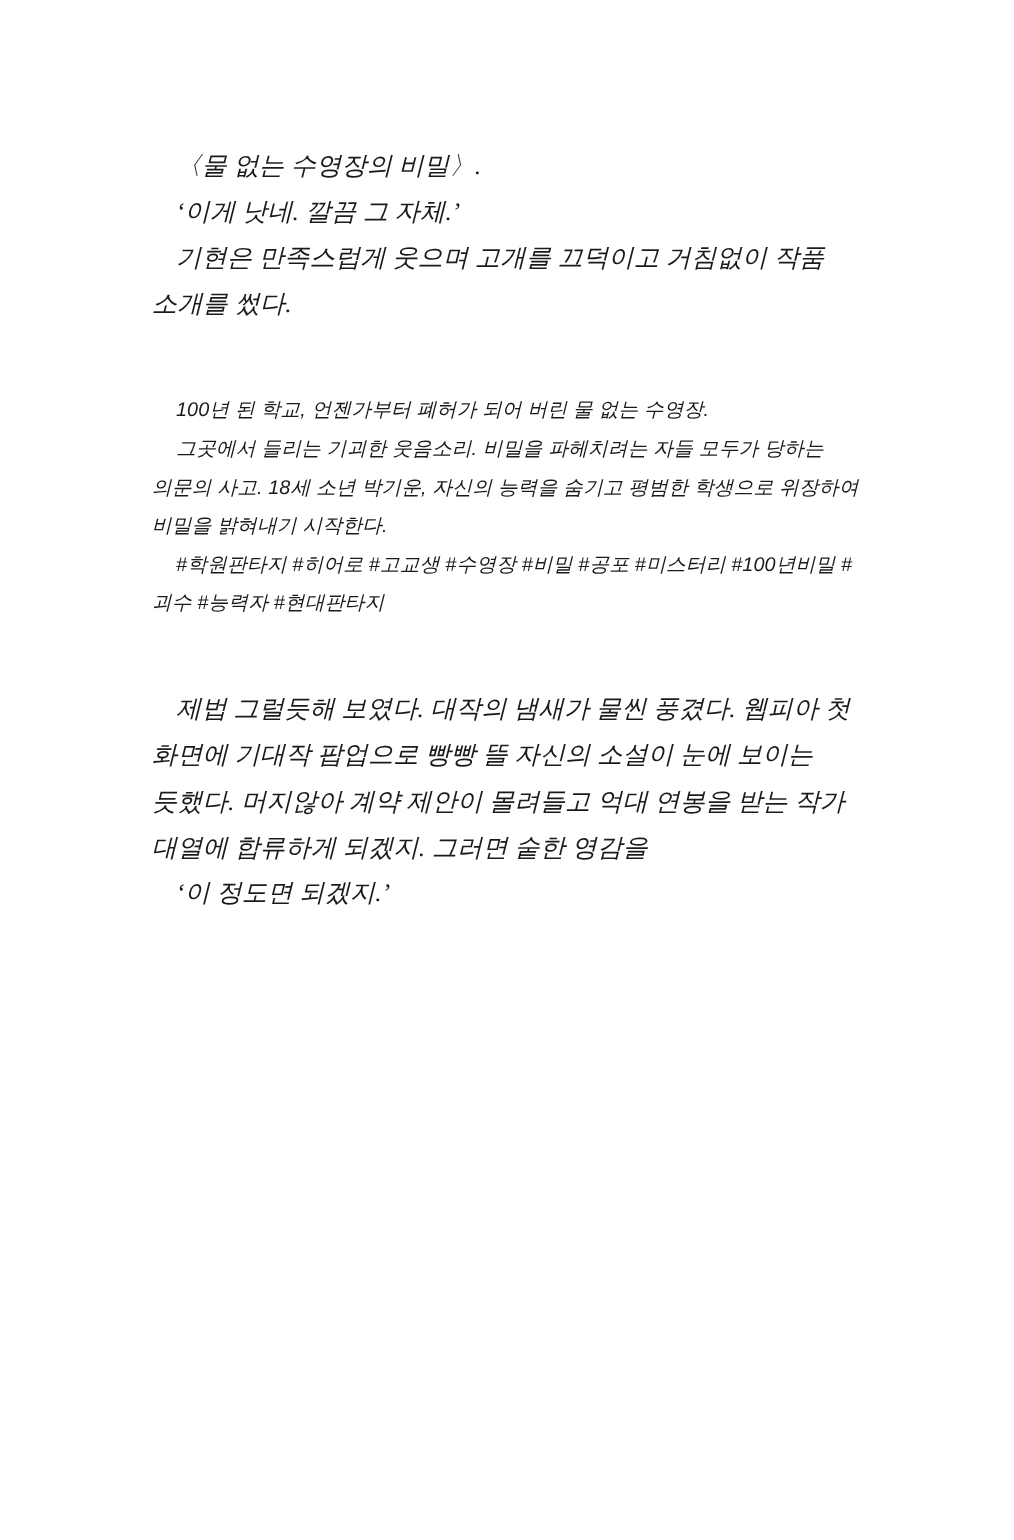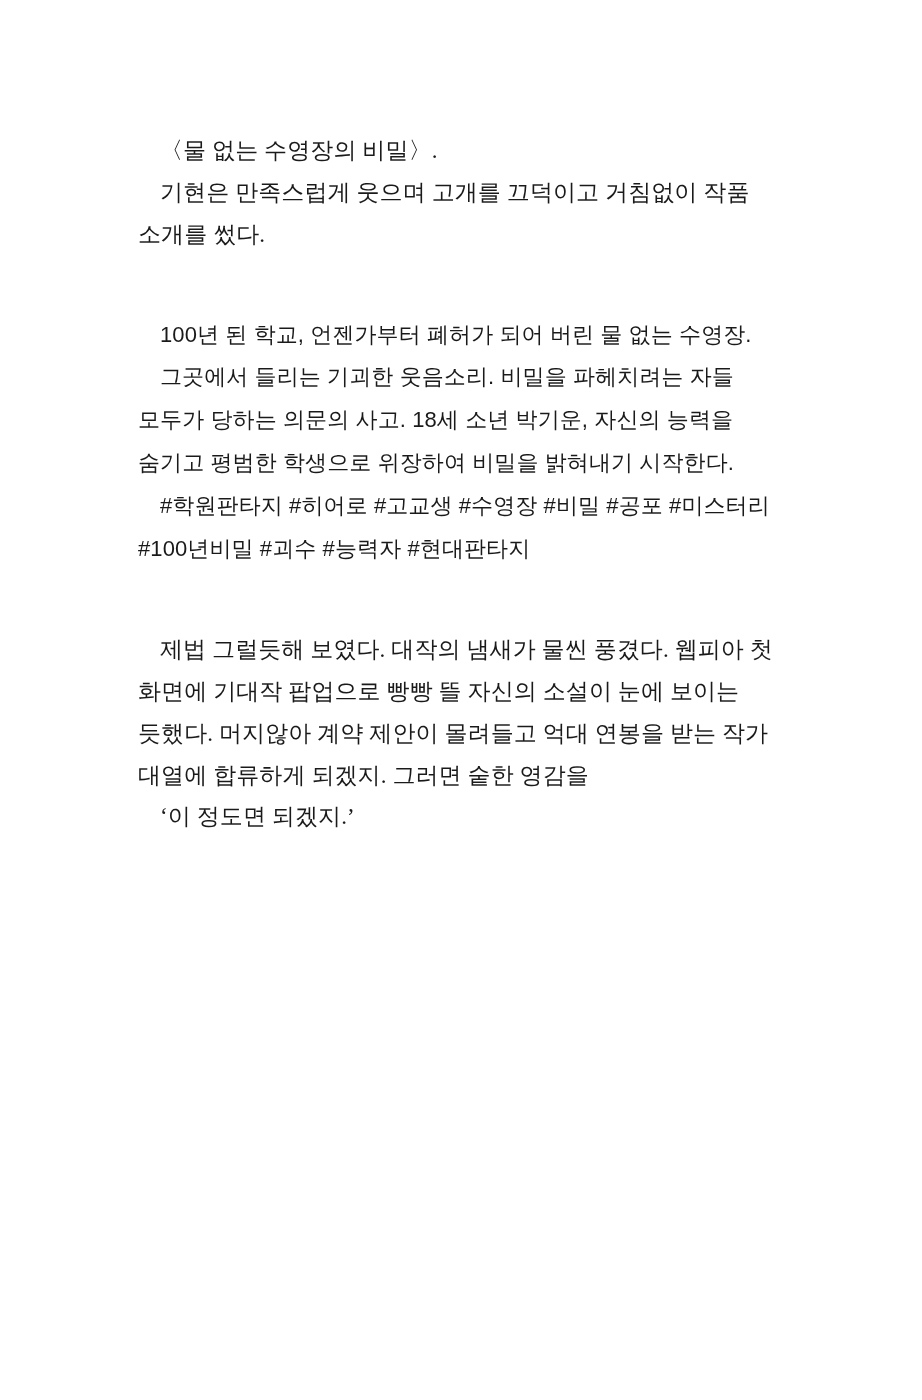--- a/index.html
+++ b/index.html
@@ -9,20 +9,21 @@
   }
   .page {
     position: relative;
     width: 922px;
     height: 1200px;
     background: #ffffff;
     box-sizing: border-box;
     font-family: "Liberation Serif", "DejaVu Serif", serif;
     color: #1a1a1a;
     overflow: hidden;
+    font-style: italic;
   }
   .content {
     position: absolute;
     left: 138px;
     top: 130px;
     width: 650px;
   }
   .para {
     font-size: 23px;
     line-height: 1.82;
@@ -32,21 +33,21 @@
     word-break: keep-all;
   }
   .indent {
     text-indent: 22px;
   }
   .serif-block .para {
     font-family: "Liberation Serif", "DejaVu Serif", serif;
   }
   .sans-block .para {
     font-family: "Liberation Sans", "DejaVu Sans", sans-serif;
-    font-size: 22px;
+    font-size: 18px;
     line-height: 1.95;
   }
   .gap-large { height: 58px; }
   .page-number {
     position: absolute;
     left: 0;
     right: 0;
     top: 1268px;
     text-align: right;
     font-family: "Liberation Sans", "DejaVu Sans", sans-serif;
@@ -57,20 +58,21 @@
 </style>
 </head>
 <body>
 
 <div class="page">
 
   <div class="content">
 
     <div class="serif-block">
       <p class="para indent">〈물 없는 수영장의 비밀〉.</p>
+      <p class="para indent">‘이게 낫네. 깔끔 그 자체.’</p>
       <p class="para indent">기현은 만족스럽게 웃으며 고개를 끄덕이고 거침없이 작품 소개를 썼다.</p>
     </div>
 
     <div class="gap-large"></div>
 
     <div class="sans-block">
       <p class="para indent">100년 된 학교, 언젠가부터 폐허가 되어 버린 물 없는 수영장.</p>
       <p class="para indent">그곳에서 들리는 기괴한 웃음소리. 비밀을 파헤치려는 자들 모두가 당하는 의문의 사고. 18세 소년 박기운, 자신의 능력을 숨기고 평범한 학생으로 위장하여 비밀을 밝혀내기 시작한다.</p>
       <p class="para indent">#학원판타지 #히어로 #고교생 #수영장 #비밀 #공포 #미스터리 #100년비밀 #괴수 #능력자 #현대판타지</p>
     </div>

